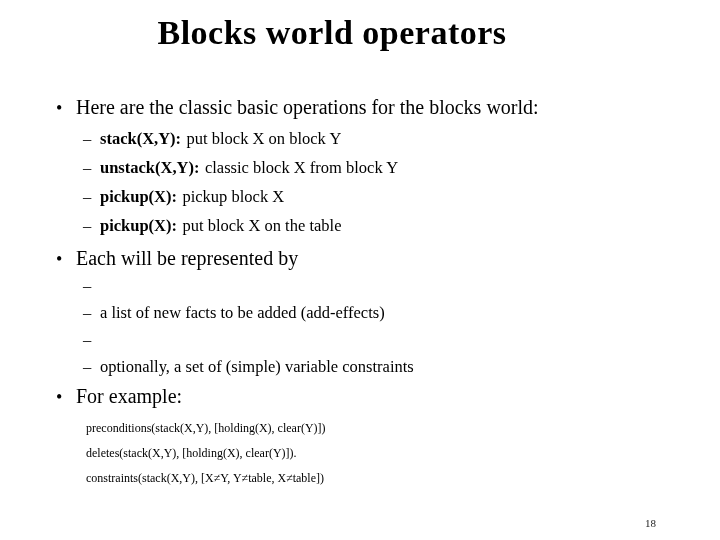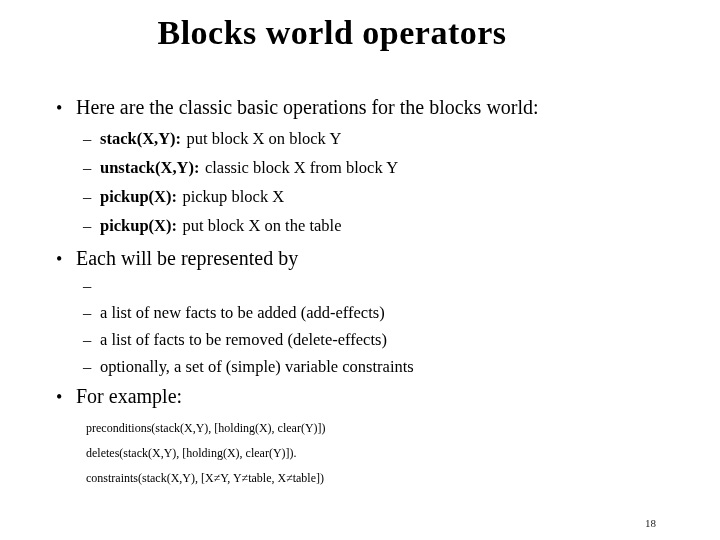--- a/index.html
+++ b/index.html
@@ -126,21 +126,20 @@
   <div class="sublist" id="sublist-representation">
     <div class="sub">
       <span class="dash">–</span>
     </div>
     <div class="sub">
       <span class="dash">–</span>
       <span>a list of new facts to be added (add-effects)</span>
     </div>
     <div class="sub">
       <span class="dash">–</span>
-      <span>a list of facts to be removed (delete-effects)</span>
     </div>
     <div class="sub">
       <span class="dash">–</span>
       <span>optionally, a set of (simple) variable constraints</span>
     </div>
   </div>
 
   <div class="l1" id="bullet-example">
     <span class="marker">•</span>
     <span>For example:</span>

